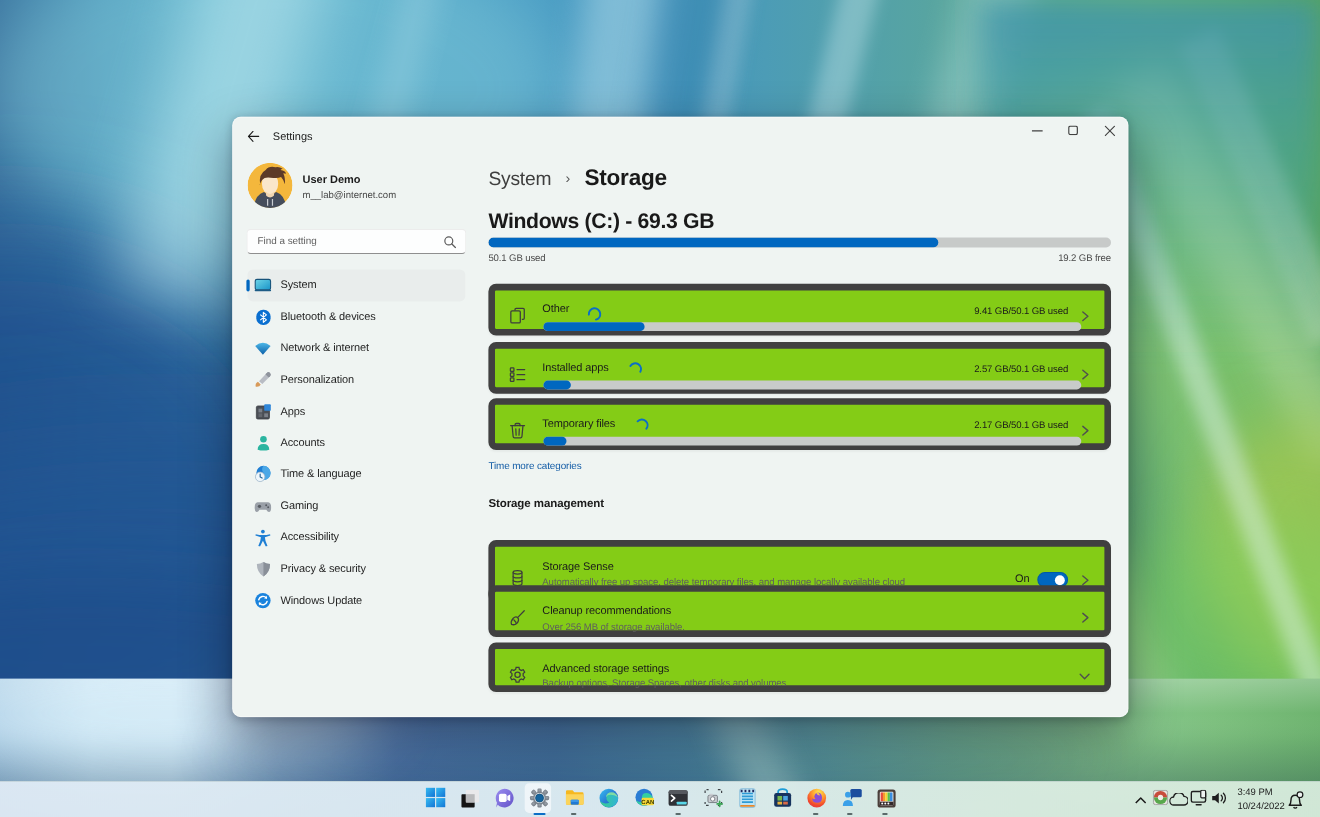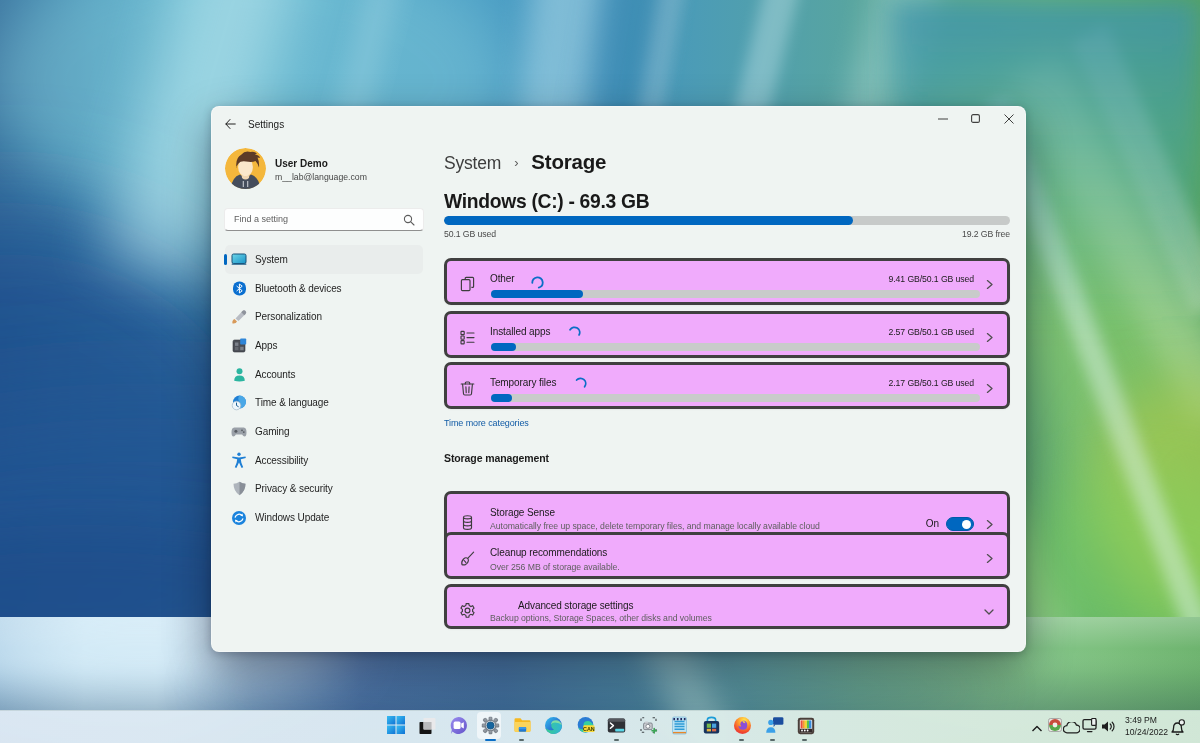--- a/index.html
+++ b/index.html
@@ -42,21 +42,21 @@
   .crumb { position:absolute; left:0; top:43px; font-size:17.5px; letter-spacing:-0.2px; color:#3e3e3e; }
   .crumb b { color:#191919; font-size:20.5px; }
   .crumb .sep { font-size:13px; color:#5a5a5a; padding:0 13px; position:relative; top:-2px; }
   .h1 { position:absolute; left:0; top:84px; font-size:19.3px; letter-spacing:-0.3px; font-weight:bold; color:#191919; }
   .mainbar { position:absolute; left:0; top:109px; width:566px; height:9px; border-radius:5px; background:#c7cac9; overflow:hidden; }
   .mainbar .fill { height:100%; width:72.3%; background:#0067c0; border-radius:5px; }
   .subtext { position:absolute; top:122px; font-size:8.7px; letter-spacing:-0.1px; color:#494949; }
 
   .card {
     position:absolute; left:0; width:566px;
-    background:#f0abfc; border:3px solid #404040; border-radius:7px;
+    background:#84cc16; border:6px solid #404040; border-radius:7px;
     box-shadow:0 1px 2px rgba(0,0,0,0.04);
   }
   .cicon { position:absolute; left:12px; }
   .clabel { position:absolute; left:43px; font-size:10px; letter-spacing:-0.1px; color:#1b1b1b; }
   .cbar { position:absolute; left:44px; width:489px; height:8px; border-radius:4px; background:#c8cbca; }
   .cbar .fill { height:100%; background:#0067c0; border-radius:4px; }
   .cright { position:absolute; right:33px; font-size:8.7px; letter-spacing:-0.1px; color:#1b1b1b; }
   .chev { position:absolute; right:12px; }
   .spin { position:absolute; }
   .link { position:absolute; left:0; top:311px; font-size:9px; letter-spacing:-0.1px; color:#135ca6; }
@@ -206,21 +206,21 @@
     <svg width="41" height="41" viewBox="0 0 41 41">
       <circle cx="20.5" cy="20.5" r="20.5" fill="#f4b73c"></circle>
       <ellipse cx="20.5" cy="19" rx="7.4" ry="9.6" fill="#fae7cb"></ellipse>
       <path d="M11.5 20 q-1.5-10 5-13.5 q3-4 9-2.5 q3-1 6.5 1.5 q-1.5 0.5-2 1 q4.5 0.5 5 3.5 q-1-0.5-2.5-0.5 q2 4 1.5 10 q-1.5-4.5-3.5-6.5 q-3 1.5-9.5 0.5 q-5.5-0.8-7.5 2 q-1.5 2-2.5 4.5z" fill="#5d3b28"></path>
       <path d="M5.5 41 q1.5-12 9.5-14.5 l2 1.5 q2 6 7 0 l2-1.5 q8 2.5 9.5 14.5 z" fill="#454d5c"></path>
       <path d="M16.5 26 q4 4.5 8 0 l-0.5 4 q-3.5 3-7 0 z" fill="#f0d6b2"></path>
       <path d="M18.3 33 v6 M22.7 33 v6" stroke="#c8ccd2" stroke-width="1.1"></path>
     </svg>
   </div>
   <div class="uname">User Demo</div>
-  <div class="umail">m__lab@language.com</div>
+  <div class="umail">m__lab@internet.com</div>
 
   <div class="searchbox">Find a setting
     <svg width="12" height="12" viewBox="0 0 12 12">
         <circle cx="5" cy="5" r="3.6" fill="none" stroke="#5c5c5c" stroke-width="1.1"></circle>
         <path d="M7.8 7.8 L11 11" stroke="#5c5c5c" stroke-width="1.1" stroke-linecap="round"></path>
       </svg>
   </div>
 
   <div class="nav" id="nav">
     <div class="navitem sel">
@@ -243,20 +243,34 @@
           <svg width="15" height="15" viewBox="0 0 15 15">
             <rect x="1" y="0.5" width="13" height="14" rx="6.2" fill="#0a6fd0"></rect>
             <path d="M4.6 5 L10.2 9.8 L7.4 12 L7.4 3 L10.2 5.2 L4.6 10" stroke="#fff" stroke-width="1" fill="none" stroke-linejoin="round"></path>
           </svg>
         </span>
         <span class="navlabel">Bluetooth &amp; devices</span>
       </div>
     <div class="navitem">
         <span class="navicon">
           <svg width="16" height="16" viewBox="0 0 16 16">
+            <defs>
+              <linearGradient id="wifig" x1="0" y1="0" x2="0" y2="1">
+                <stop offset="0" stop-color="#4db8e8"></stop>
+                <stop offset="1" stop-color="#0c5fa8"></stop>
+              </linearGradient>
+            </defs>
+            <path d="M1 5.5 Q8 -0.5 15 5.5 L8 13.5 Z" fill="url(#wifig)"></path>
+          </svg>
+        </span>
+        <span class="navlabel">Network &amp; internet</span>
+      </div>
+    <div class="navitem">
+        <span class="navicon">
+          <svg width="16" height="16" viewBox="0 0 16 16">
             <path d="M1.5 14.5 q-0.8-3 2-4.5 l2.5 2.5 q-1 2.5-4.5 2z" fill="#d89a5a"></path>
             <path d="M4.5 9.5 L11.5 2 q1.5-1.5 3 0 q1.5 1.5 0 3 L7.5 12 Z" fill="#b8bcc4"></path>
             <path d="M11.5 2 q1.5-1.5 3 0 q1.5 1.5 0 3 l-1.2 1.2 -3-3z" fill="#8e939c"></path>
           </svg>
         </span>
         <span class="navlabel">Personalization</span>
       </div>
     <div class="navitem">
         <span class="navicon">
           <svg width="15" height="15" viewBox="0 0 15 15">
@@ -439,21 +453,21 @@
         </svg>
     </div>
 
     <div class="card" style="top:477px; height:45px;">
       <svg class="cicon" style="top:15px;" width="17" height="17" viewBox="0 0 17 17">
           <g stroke="#3d3d3d" stroke-width="1.15" fill="none">
             <path d="M7.2 1.6 h2.6 l0.4 1.9 1.7 1 1.8-0.7 1.3 2.3 -1.4 1.3 v2 l1.4 1.3 -1.3 2.3 -1.8-0.7 -1.7 1 -0.4 1.9 h-2.6 l-0.4-1.9 -1.7-1 -1.8 0.7 -1.3-2.3 1.4-1.3 v-2 l-1.4-1.3 1.3-2.3 1.8 0.7 1.7-1 z"></path>
             <circle cx="8.5" cy="8.5" r="2.4"></circle>
           </g>
         </svg>
-      <div class="ctitle" style="top:13px;margin-left:28px;">Advanced storage settings</div>
+      <div class="ctitle" style="top:13px;">Advanced storage settings</div>
       <div class="cdesc" style="top:26px;">Backup options, Storage Spaces, other disks and volumes</div>
       <svg class="chev" style="top:19px;" width="12" height="12" viewBox="0 0 12 12">
           <path d="M2 4 L6 8 L10 4" fill="none" stroke="#4f4f4f" stroke-width="1.3" stroke-linecap="round" stroke-linejoin="round"></path>
         </svg>
     </div>
   </div>
 </div>
 
 <div class="taskbar"></div>
 <div class="settpill"></div>

